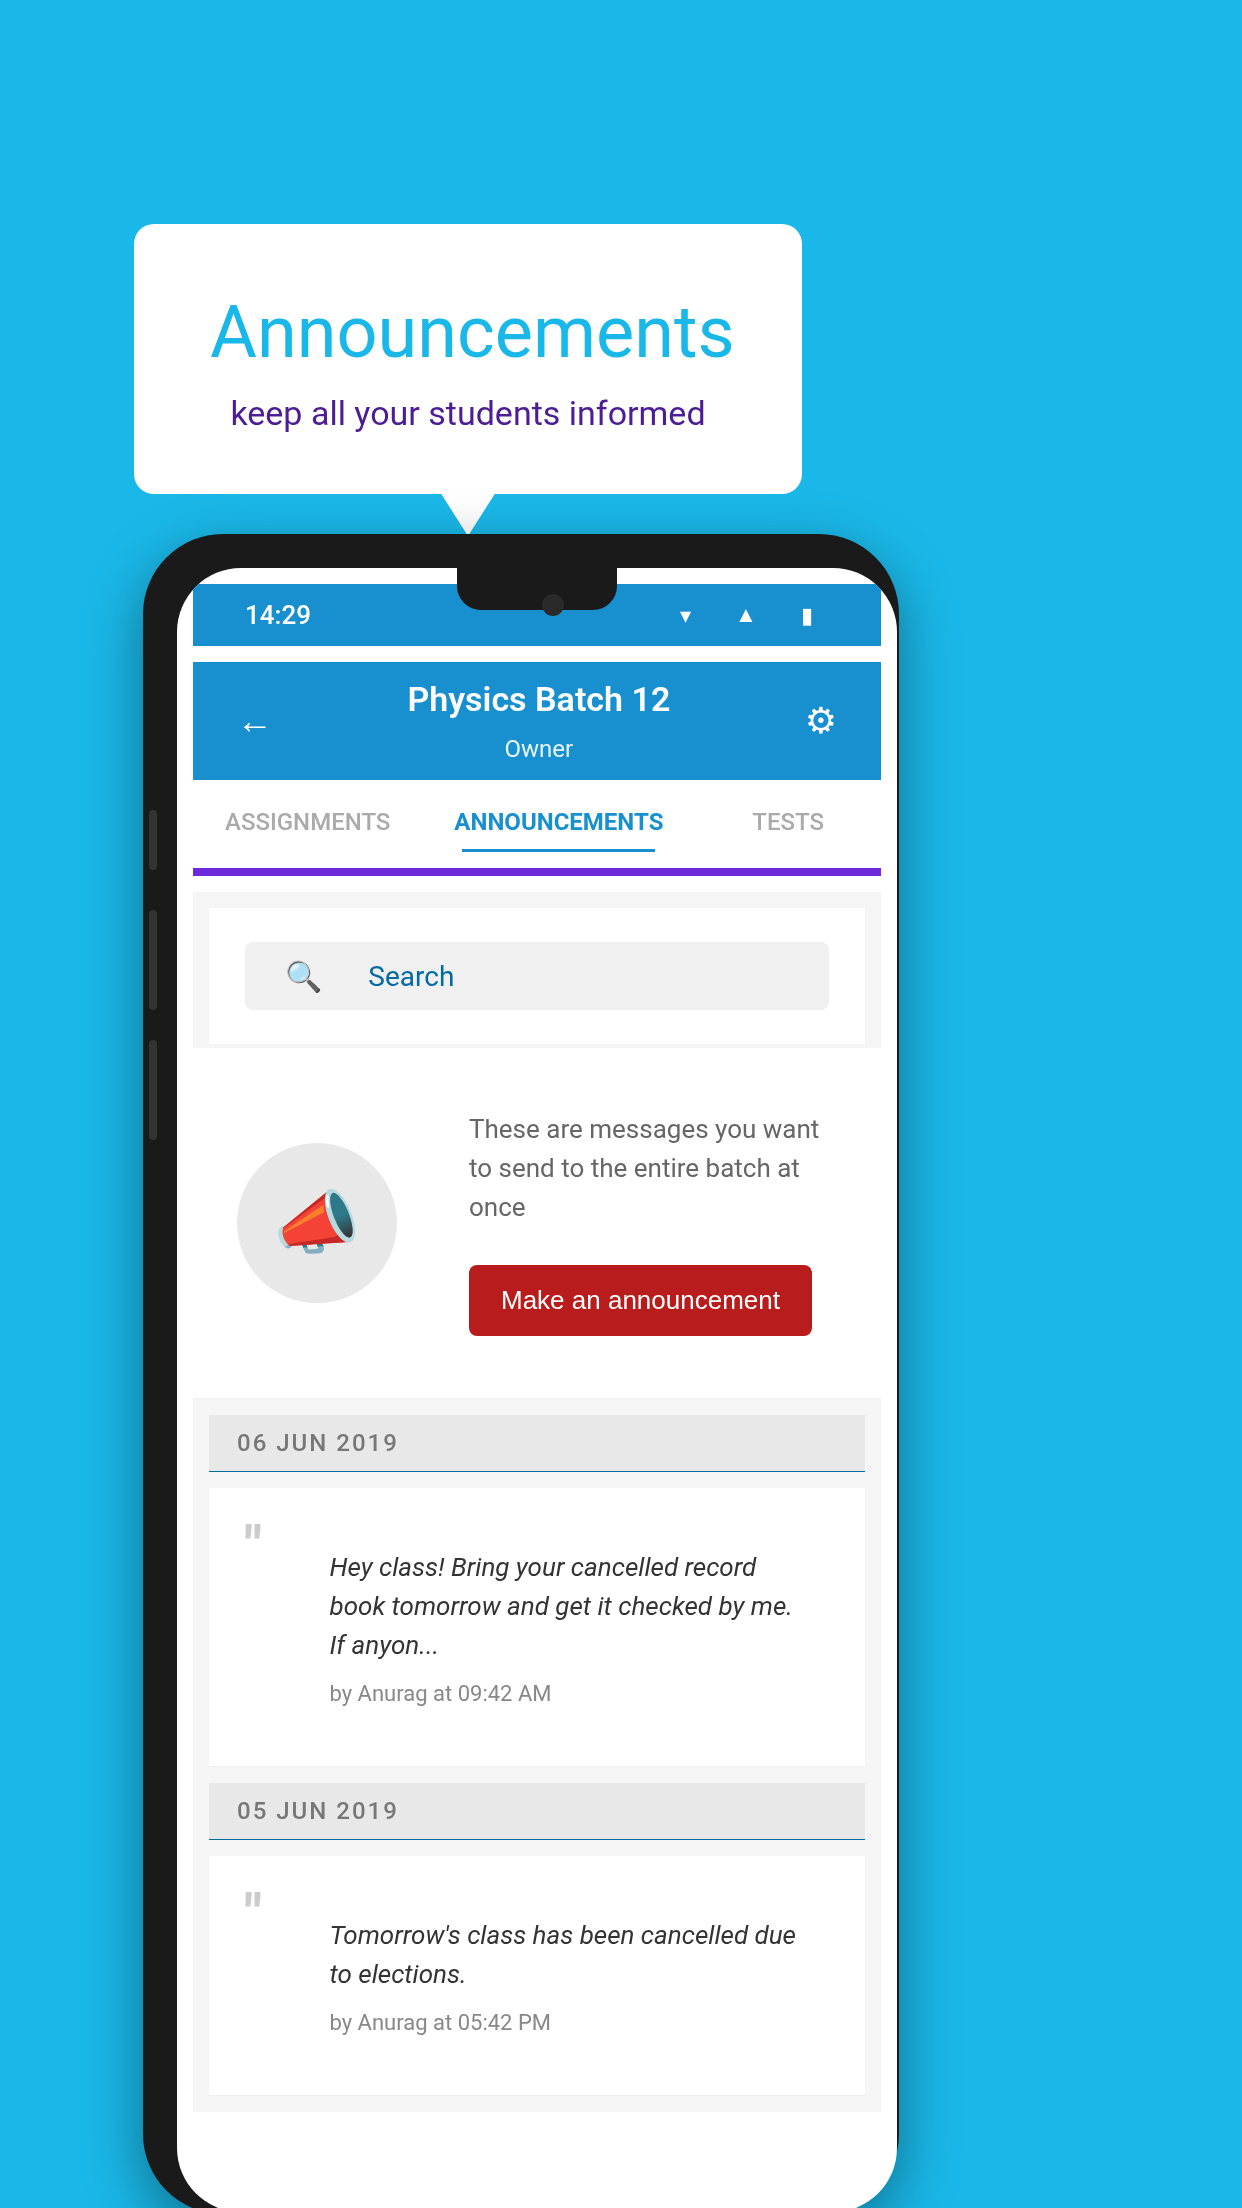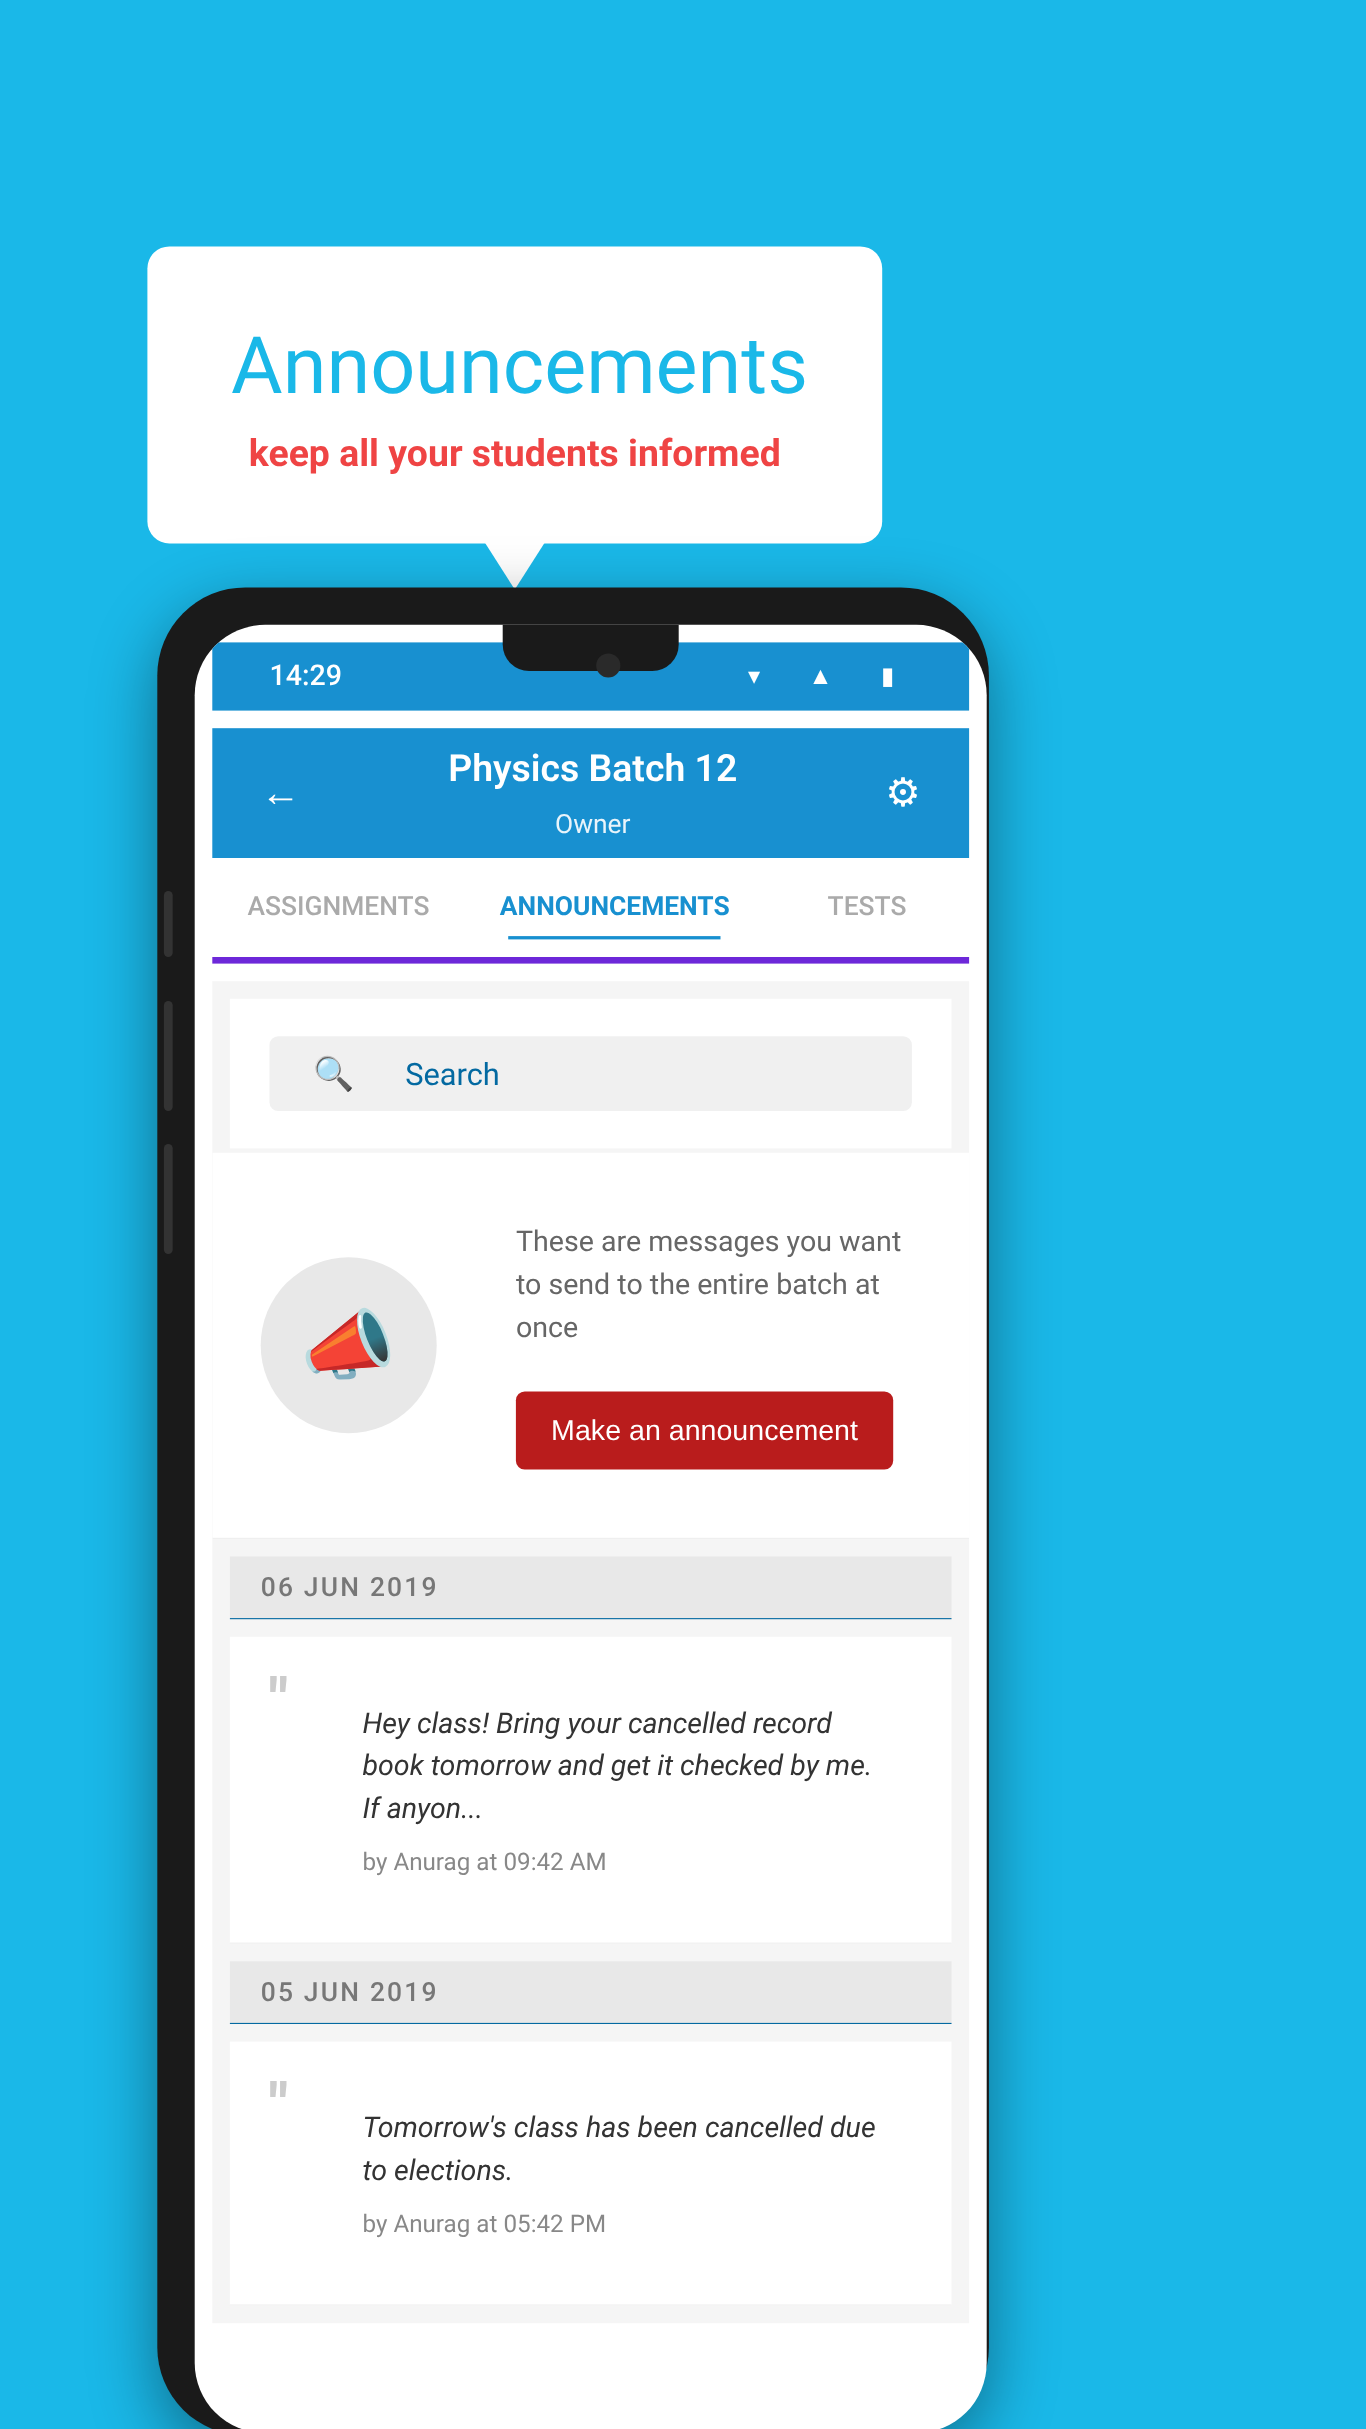--- a/index.html
+++ b/index.html
@@ -44,22 +44,22 @@
 
     .speech-bubble-title {
       font-size: 72px;
       color: #1ab8e8;
       font-weight: 400;
       margin-bottom: 18px;
     }
 
     .speech-bubble-subtitle {
       font-size: 34px;
-      color: #ef4444;
-      font-weight: 700;
+      color: #4c1d95;
+      font-weight: 400;
     }
 
     
     .phone-container {
       position: absolute;
       top: 470px;
       left: 79px;
       width: 756px;
       height: 1680px;
     }
@@ -170,21 +170,21 @@
 
     .settings-icon {
       color: white;
       font-size: 36px;
     }
 
     
     .tabs-container {
       background: white;
       display: flex;
-      border-bottom: 6px solid #6d28d9;
+      border-bottom: 8px solid #6d28d9;
       height: 80px;
       align-items: flex-end;
     }
 
     .tab {
       flex: 1;
       text-align: center;
       padding-bottom: 16px;
       font-size: 24px;
       font-weight: 500;

